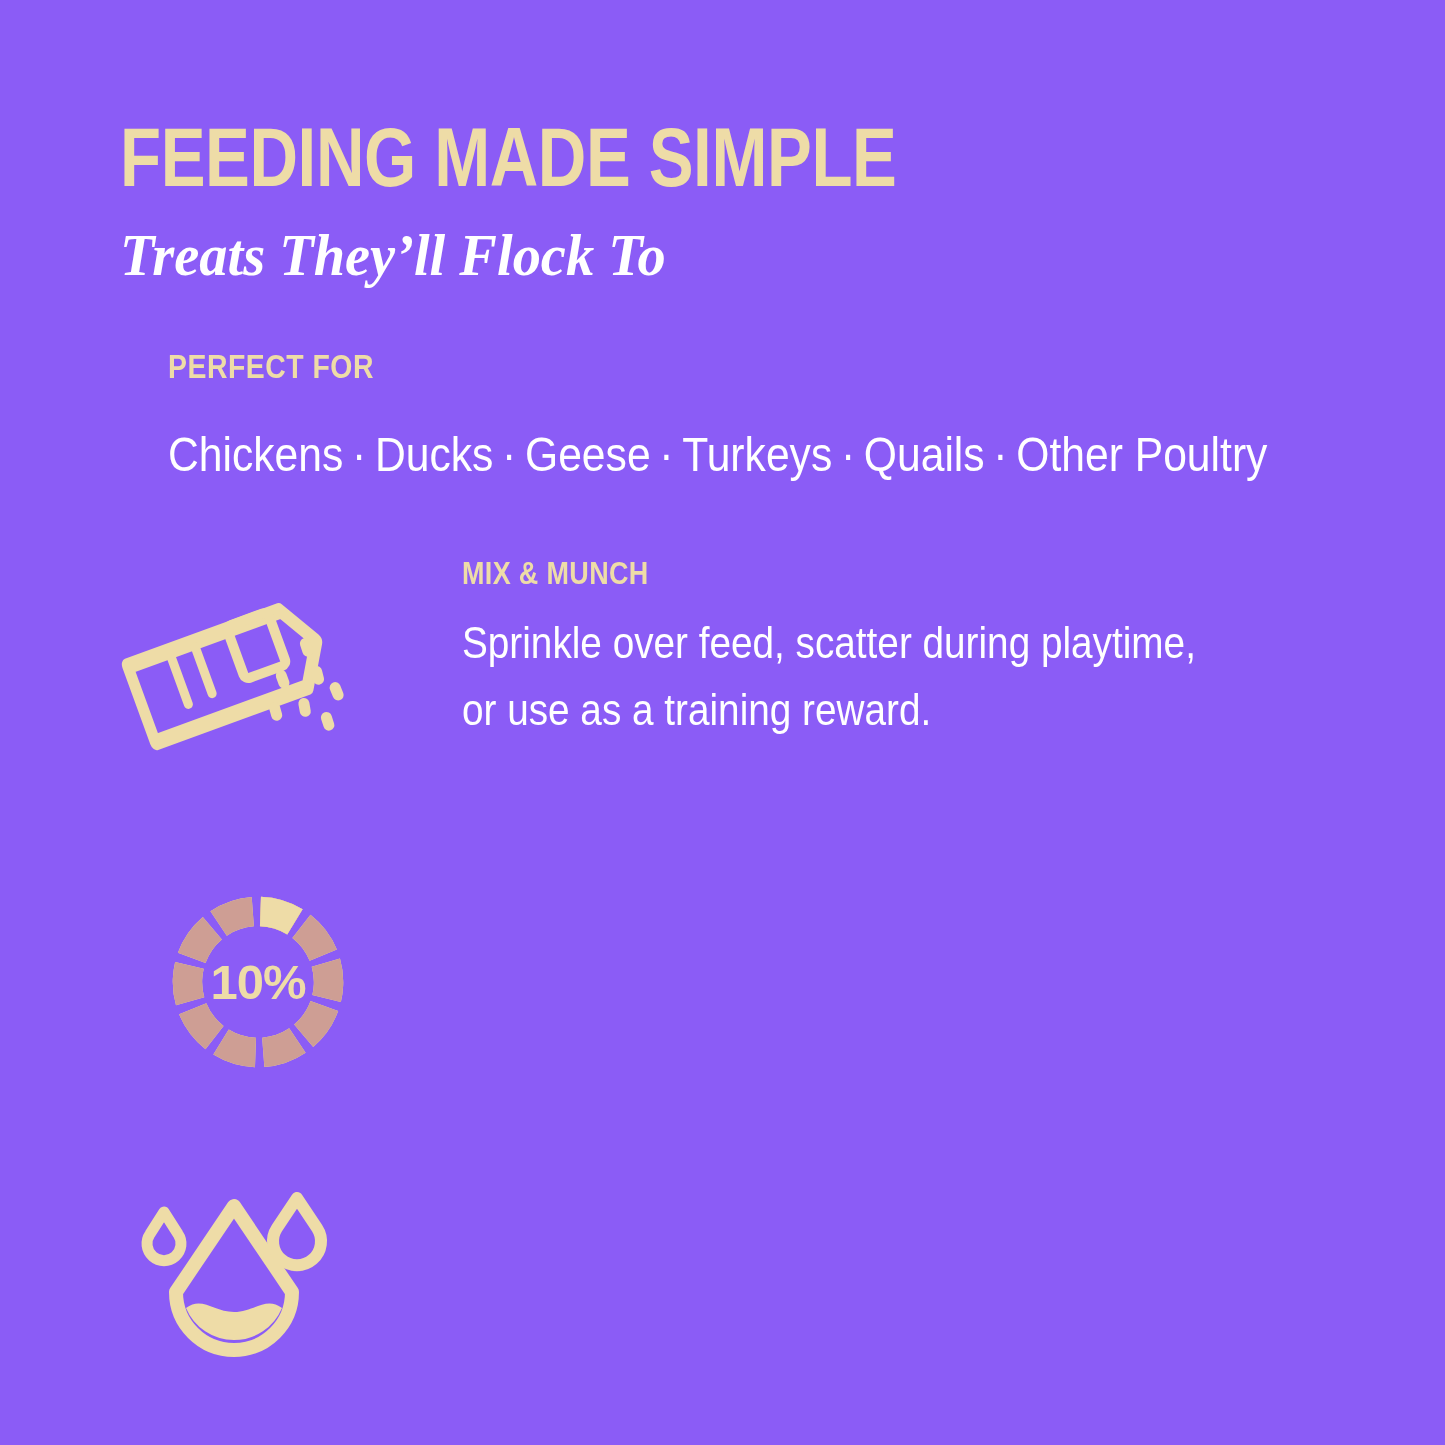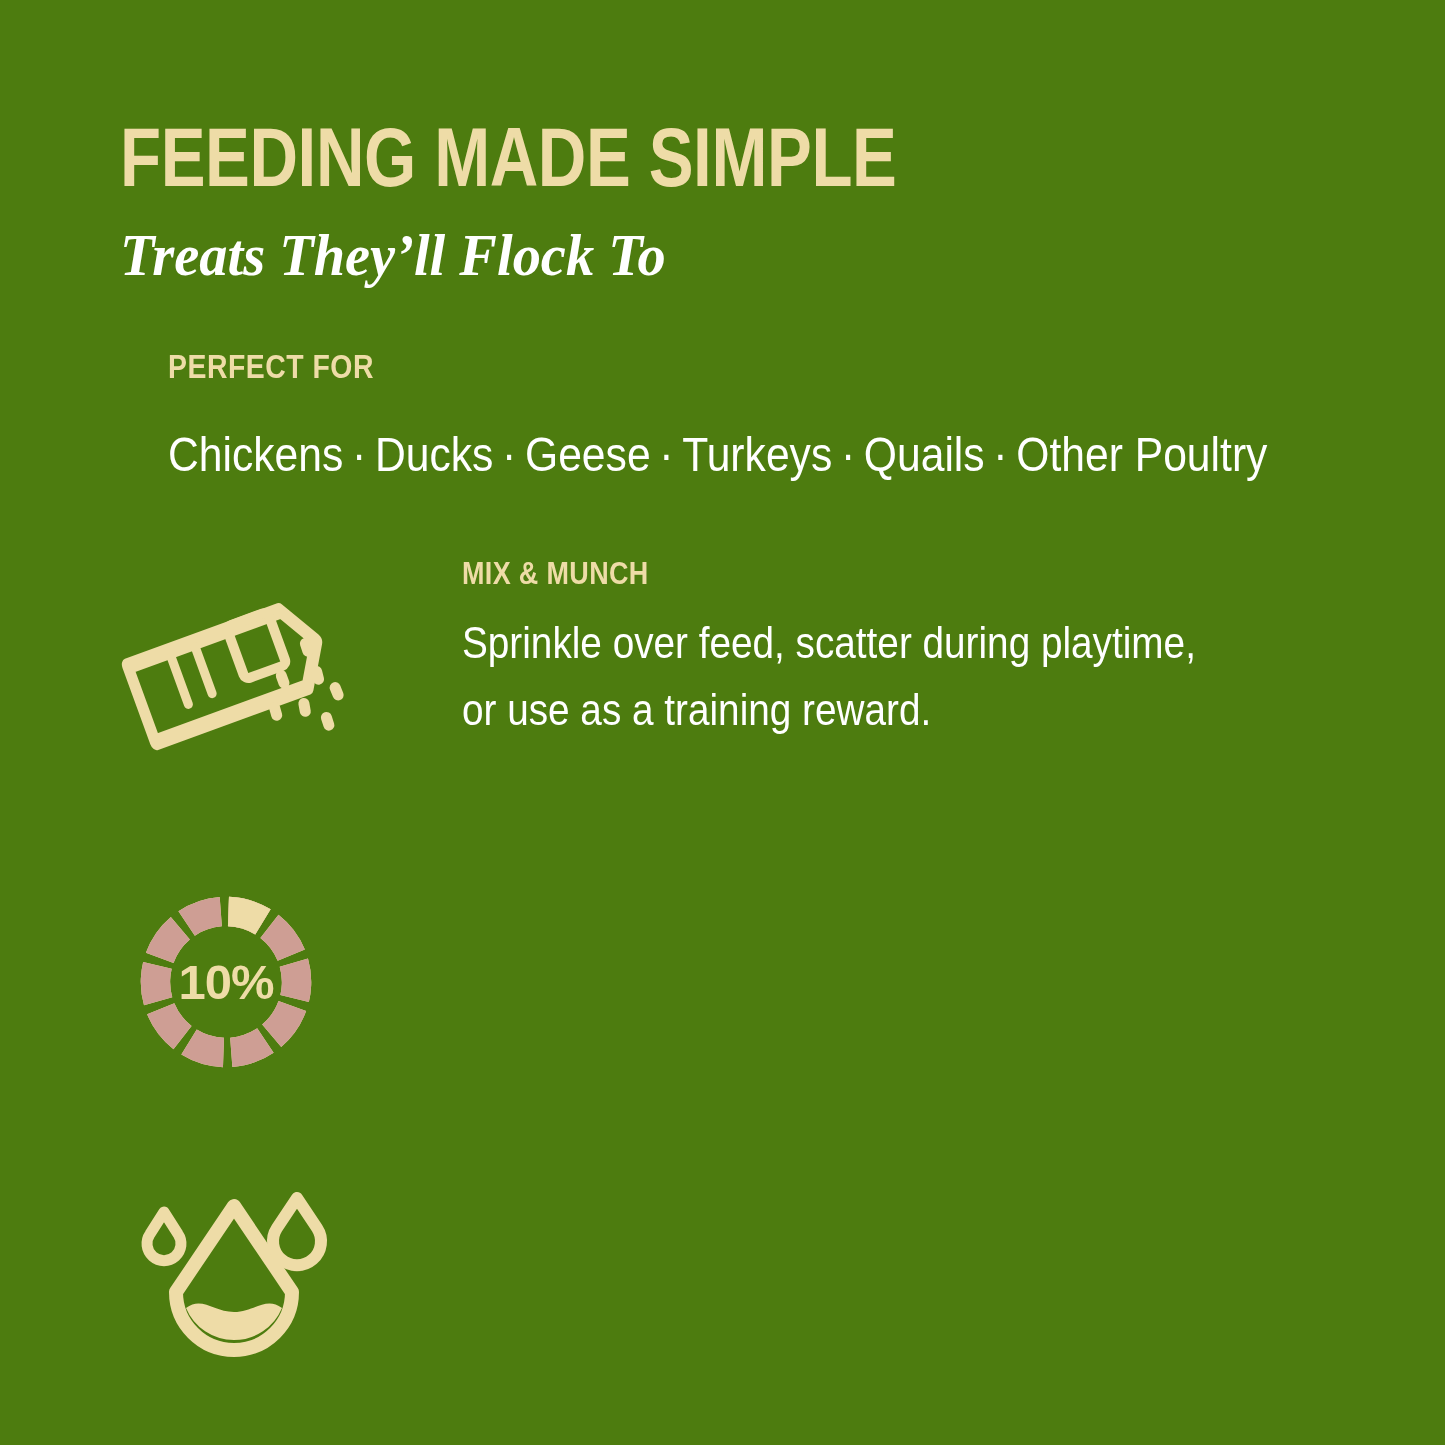--- a/index.html
+++ b/index.html
@@ -12,21 +12,21 @@
     height: 1445px;
     background: #AE0F11;
     font-family: "Liberation Sans", sans-serif;
     overflow: hidden;
     position: relative;
   }
 
   .page {
     position: absolute;
     inset: 0;
-    background: #4d7c0f;
+    background: #8b5cf6;
   }
 
   
   .header {
     position: absolute;
     left: 120px;
     top: 118px;
     width: 1260px;
   }
 
@@ -115,21 +115,21 @@
   .icon-cell {
     width: 462px;
     flex: 0 0 462px;
     display: flex;
     align-items: flex-start;
     justify-content: flex-start;
     padding-left: 118px;
     box-sizing: border-box;
   }
   .icon-cell.ic1 { padding-top: 18px; }
-  .icon-cell.ic2 { padding-top: 32px; padding-left: 128px; }
+  .icon-cell.ic2 { padding-top: 32px; padding-left: 128px; margin-left: 32px; }
   .icon-cell.ic3 { padding-top: 32px; padding-left: 134px; }
 
   .text-cell {
     flex: 1 1 auto;
     padding-right: 60px;
   }
 
   .feature-heading {
     color: #EEDCA7;
     font-family: "Liberation Sans Narrow", "Liberation Sans", sans-serif;

